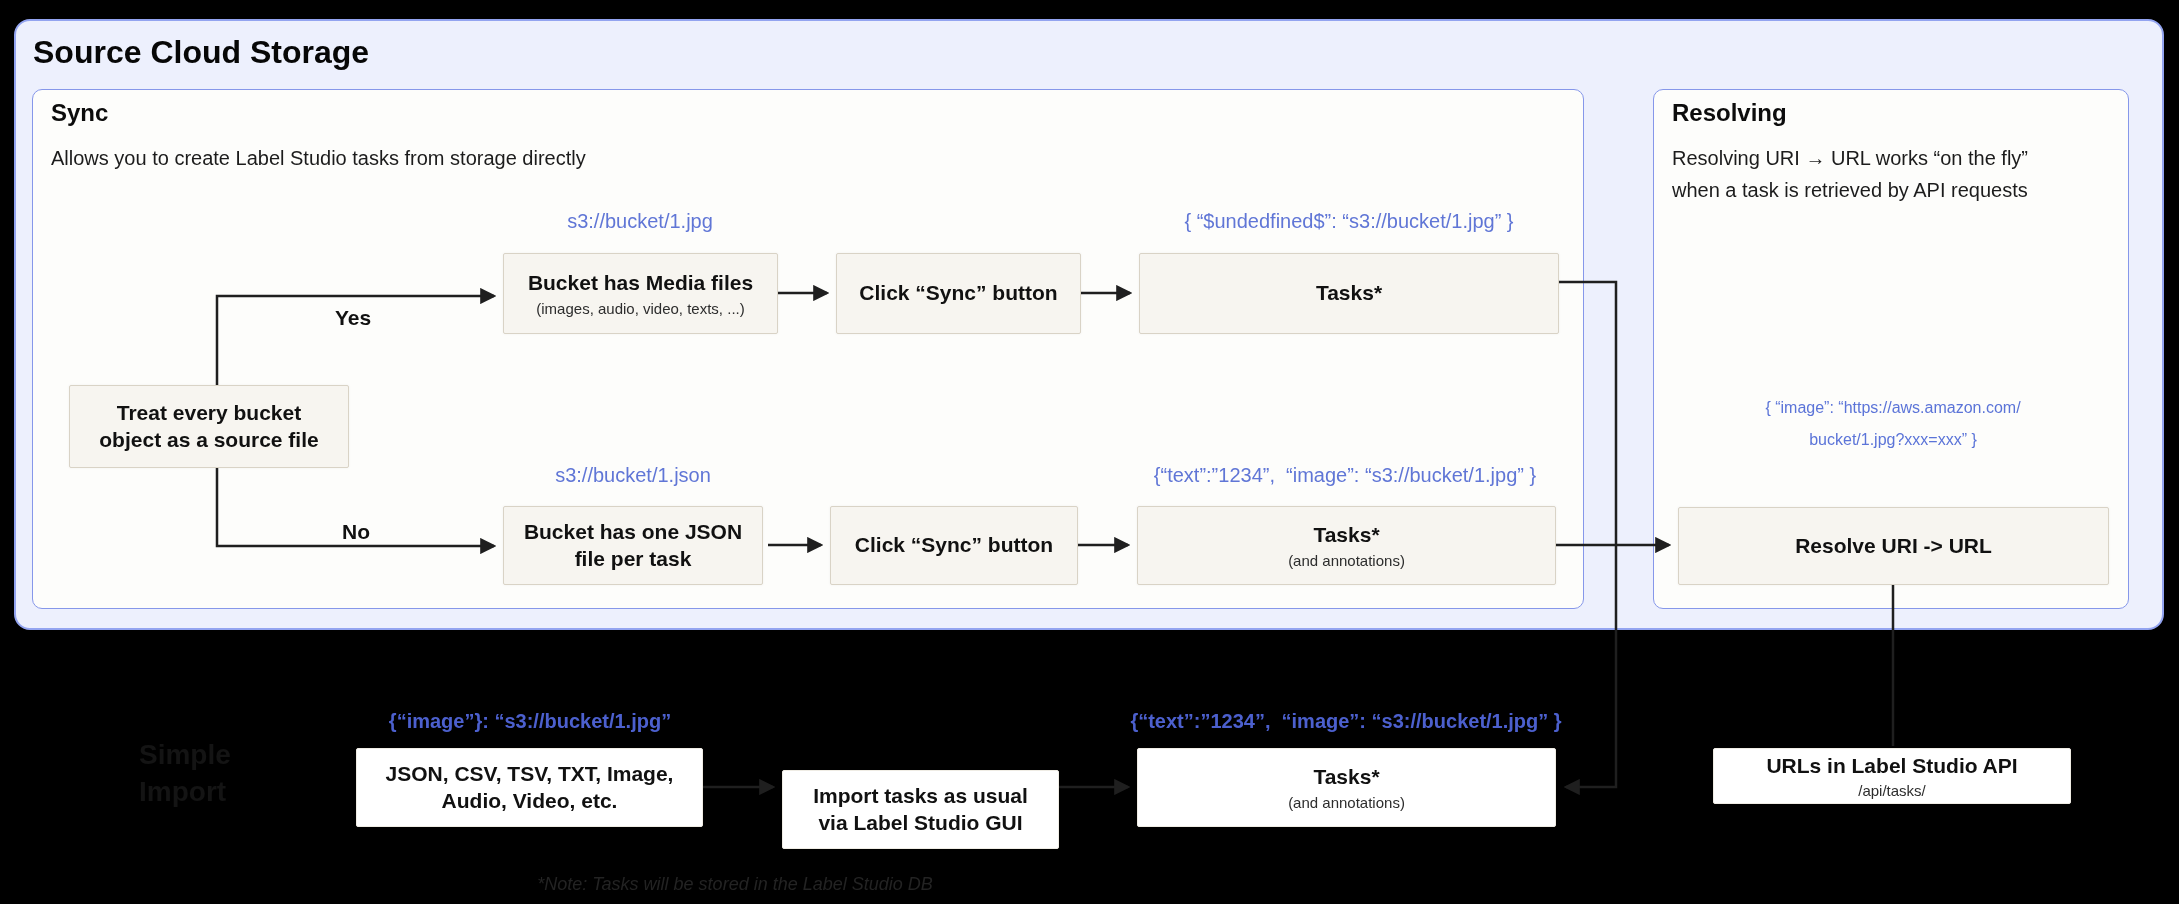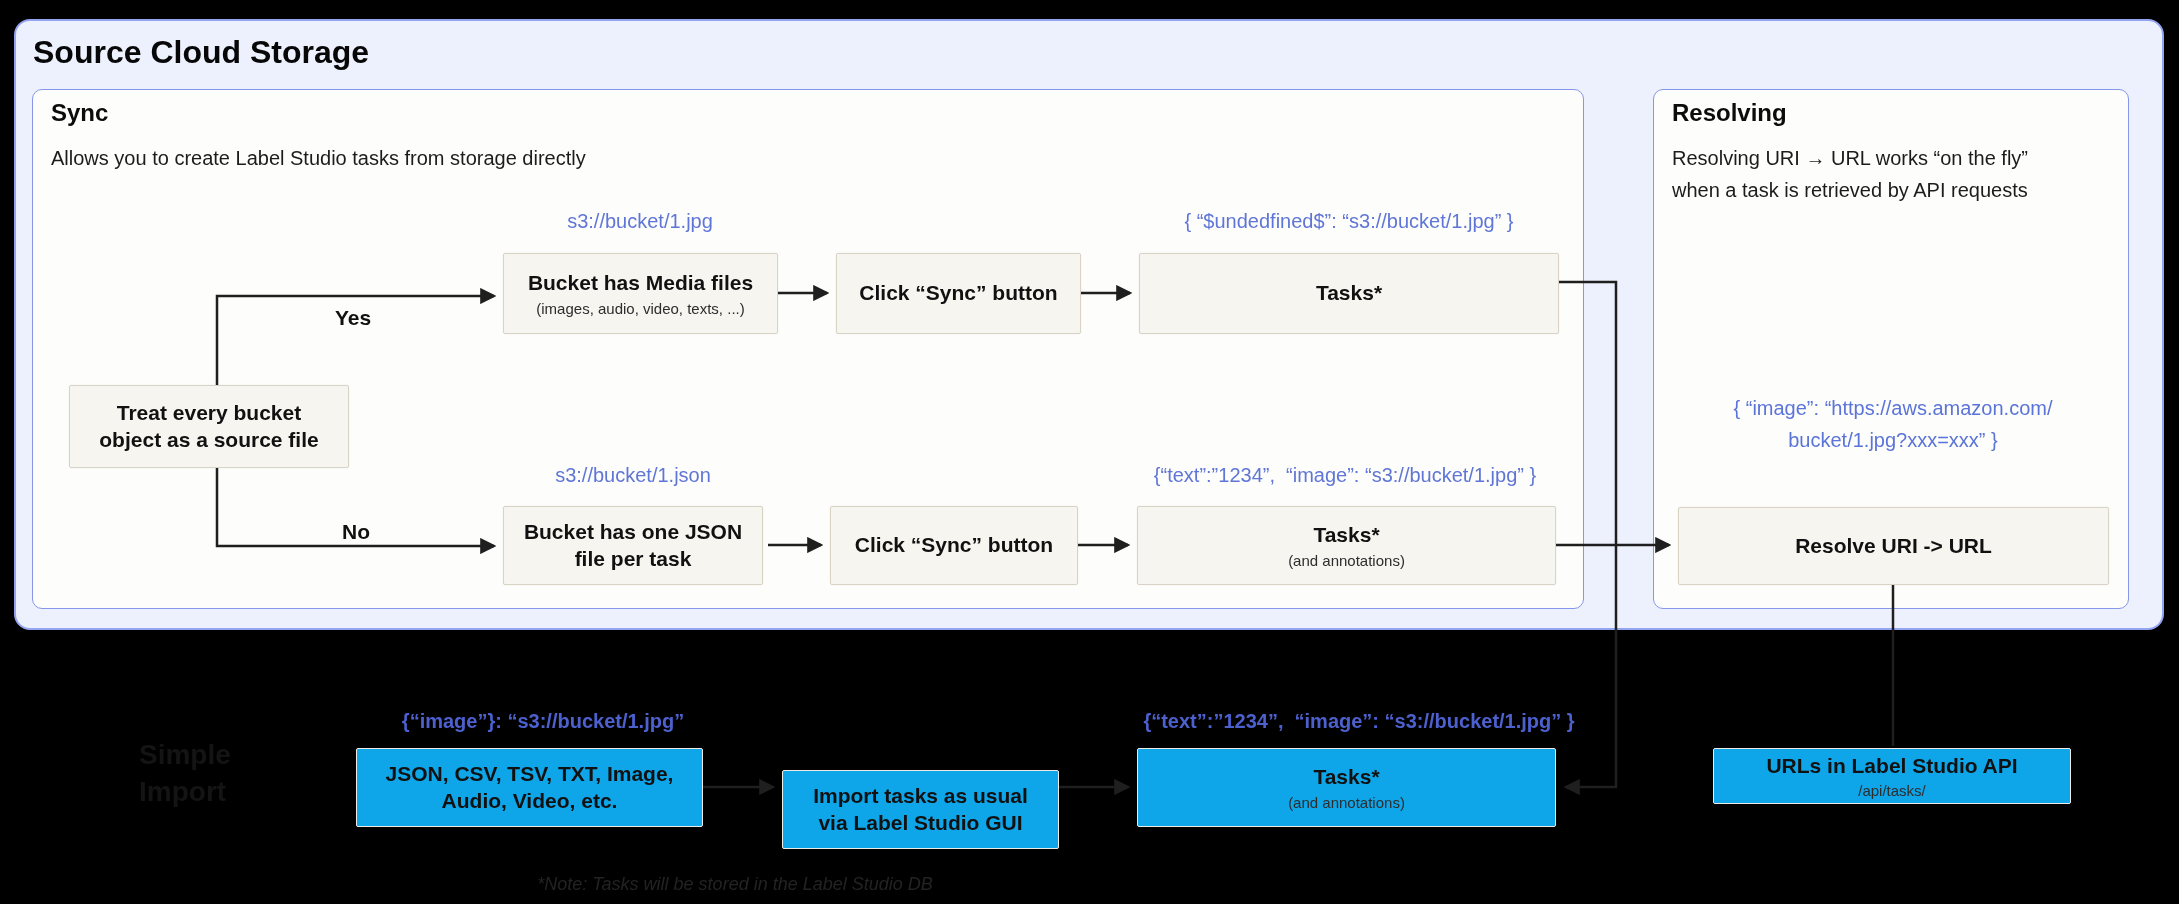--- a/index.html
+++ b/index.html
@@ -31,35 +31,35 @@
   .sync-panel{left:32px;top:89px;width:1552px;height:520px;}
   .resolving-panel{left:1653px;top:89px;width:476px;height:520px;}
   
   .page-title{left:33px;top:34px;font-size:32px;font-weight:700;color:#070707;z-index:4;}
   .panel-title{font-size:24px;font-weight:700;color:#0c0c0c;z-index:4;}
   .panel-sub{font-size:20px;color:#1c1c1c;z-index:4;line-height:32px;}
   .blue-label{
     font-size:20px;color:#6076d6;white-space:pre;text-align:center;
     transform:translateX(-50%);z-index:6;
   }
-  .blue-label.bold{font-weight:700;color:#4c60ce;margin-left:13px;}
-  .json-resolving{font-size:20px;color:#5b74d8;text-align:center;transform:translateX(-50%);z-index:4;white-space:pre;line-height:32px;}
+  .blue-label.bold{font-weight:700;color:#4c60ce;}
+  .json-resolving{font-size:16px;color:#5b74d8;text-align:center;transform:translateX(-50%);z-index:4;white-space:pre;line-height:32px;}
   
   .box{
     background:#f7f5f0;
     border:1px solid #d9d3c6;
     border-radius:2px;
     box-sizing:border-box;
     display:flex;flex-direction:column;align-items:center;justify-content:center;
     text-align:center;z-index:6;
     box-shadow:0 0 3px rgba(0,0,0,.05);
   }
   .box .t{font-size:21px;font-weight:700;line-height:1.25;color:#111;}
   .box .s{font-size:15px;color:#2d2d2d;margin-top:3px;}
-  .box.bottom{background:#0ea5e9;border-color:#efece4;}
+  .box.bottom{background:#ffffff;border-color:#efece4;}
   .edge-label{font-size:21px;font-weight:700;color:#111;transform:translate(-50%,-50%);z-index:6;}
   .ghost{
     left:139px;top:737px;font-size:28px;font-weight:700;color:#141414;
     line-height:1.32;z-index:3;
   }
   .note{
     left:735px;top:874px;transform:translateX(-50%);
     font-size:18px;font-style:italic;color:#232323;white-space:nowrap;z-index:3;
   }
   svg.connectors{left:0;top:0;z-index:5;pointer-events:none;}

